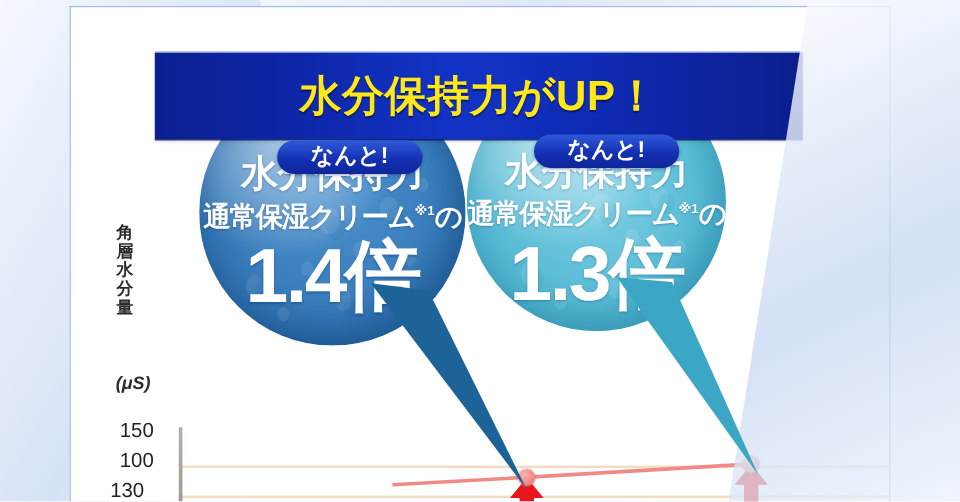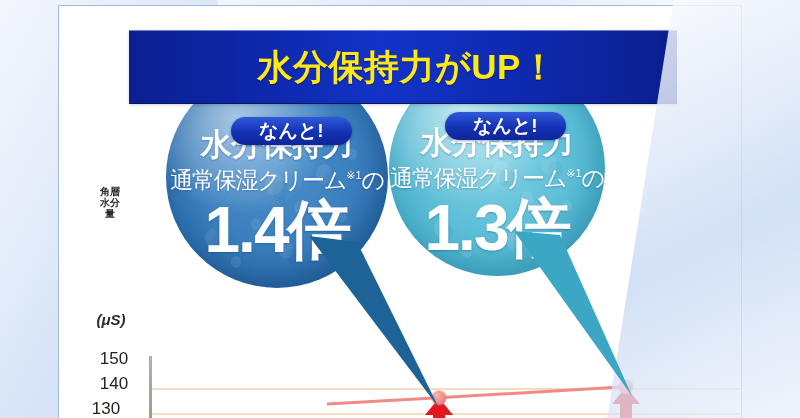--- a/index.html
+++ b/index.html
@@ -53,36 +53,35 @@
     border: 1px solid #9fbbe8;
     border-bottom: none;
     box-sizing: border-box;
     overflow: hidden;
   }
 
   
   #banner {
     position: absolute;
     left: 70px;
-    top: 24px;
+    top: 37px;
     width: 540px;
     height: 72px;
     background: linear-gradient(90deg,
        #0b1f8f 0%,
        #0d25a4 18%,
        #1233c6 46%,
        #0f2bb4 68%,
        #0a1e8c 100%);
     border-top: 1px solid #6f86d8;
     border-bottom: 1px solid #061564;
     display: flex;
     align-items: center;
     justify-content: center;
     box-shadow: 0 1px 3px rgba(0,0,0,.18);
-    padding-left: 8px;
   }
   #banner-text {
     color: #ffe81a;
     font-size: 35px;
     font-weight: bold;
     letter-spacing: .5px;
     white-space: nowrap;
     text-shadow: 0 1px 1px rgba(0,0,0,.45);
   }
 
@@ -91,22 +90,21 @@
     position: absolute;
     left: 0; top: 0;
     width: 684px; height: 420px;
     pointer-events: none;
   }
   .axis-title {
     position: absolute;
     left: 38px;
     top: 180px;
     width: 26px;
-    text-align: center;
-    font-size: 10px;
+    font-size: 14px;
     font-weight: bold;
     color: #2e2a27;
     line-height: 1.12;
     letter-spacing: 0px;
   }
   .axis-unit {
     position: absolute;
     left: 30px;
     top: 305px;
     width: 44px;
@@ -195,21 +193,21 @@
   #nanto2 { left: 386px; top: 106px; }
 
   .line1 {
     font-size: 31px;
     font-weight: bold;
     white-space: nowrap;
     letter-spacing: -.5px;
   }
   .line2 {
     font-size: 23px;
-    font-weight: normal;
+    font-weight: bold;
     white-space: nowrap;
     letter-spacing: -1.2px;
     margin-top: -1px;
   }
   .line2 .sup { font-size: 11px; vertical-align: super; letter-spacing: 0; }
   .line3 {
     font-size: 64px;
     font-weight: bold;
     line-height: .98;
     white-space: nowrap;
@@ -237,21 +235,21 @@
 <div id="stage">
 
   <div id="card">
 
     <div id="chart-area">
 
       <div class="axis-title">角層水分量</div>
       <div class="axis-unit">(μS)</div>
 
       <div class="ytick" style="left:32px; top:343px;">150</div>
-      <div class="ytick" style="left:32px; top:368px;">140</div>
+      <div class="ytick" style="left:32px; top:368px;">100</div>
       <div class="ytick" style="left:24px; top:393px;">130</div>
 
       <div class="gridline" style="top:382px;"></div>
       <div class="gridline" style="top:407px;"></div>
 
       <div id="vaxis"></div>
     </div>
 
     <svg class="dataline" viewBox="0 0 684 420" width="684" height="420">
       <polyline points="268,398 375,392 562,381" fill="none" stroke="#ef8a87" stroke-width="3"></polyline>

